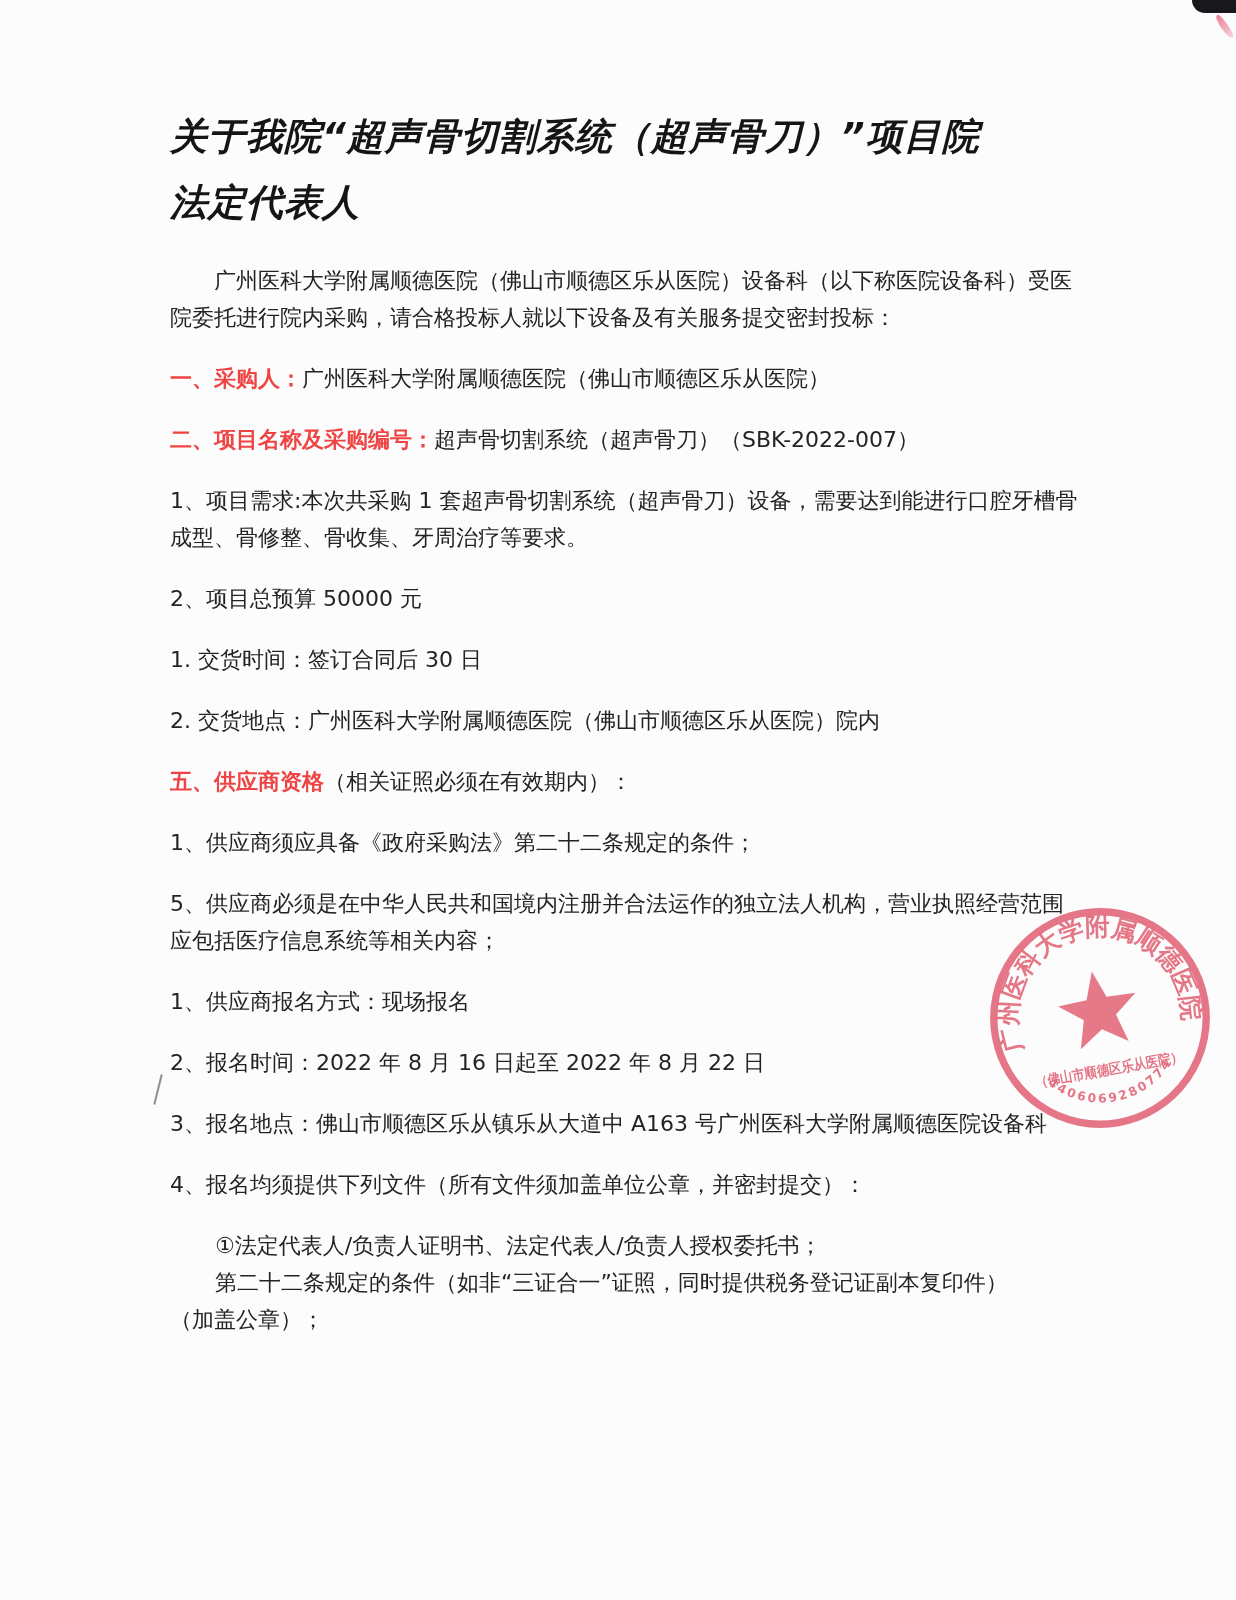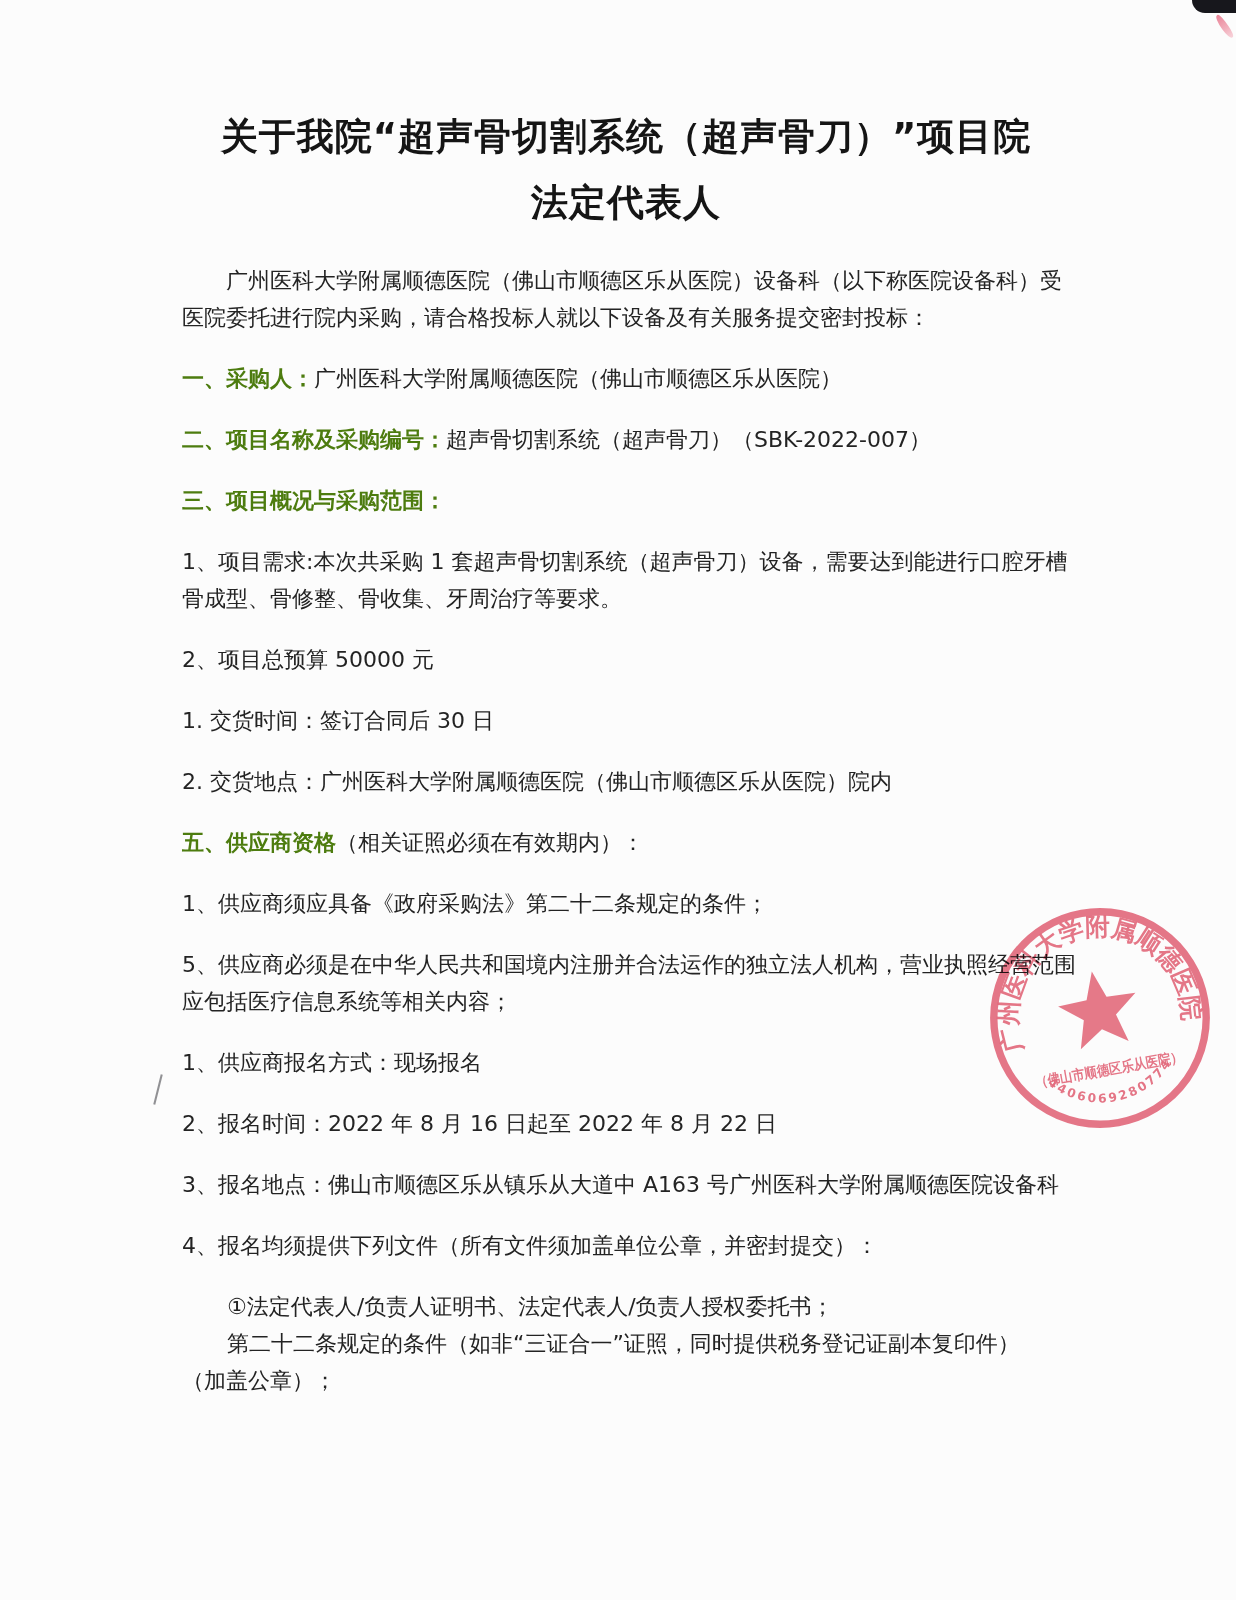--- a/index.html
+++ b/index.html
@@ -8,38 +8,38 @@
     background:#fcfcfc;
     font-family:"DejaVu Sans","Liberation Sans",sans-serif;
     color:#222;
     position:relative;
     overflow:hidden;
   }
   .page{
     position:absolute;left:170px;top:104px;width:912px;
   }
   .title{
-    text-align:center;
     font-size:37px;
     font-weight:700;
     line-height:66px;
     color:#151515;
     margin:0 0 26px 0;
     letter-spacing:1px;
+    font-style:italic;
   }
   .line{
     font-size:22px;
     line-height:37px;
-    margin:0 0 24px 12px;
+    margin:0 0 24px 0;
     color:#232323;
   }
   .indent{ text-indent:2em; }
   .sub{ padding-left:45px; margin-bottom:0; }
   .sub-wrap{ margin-bottom:0; }
-  b,.bold{ font-weight:700; color:#4d7c0f; }
+  b,.bold{ font-weight:700; color:#ef4444; }
   
   .seal{
     position:absolute;
     left:982px; top:900px;
     width:236px; height:236px;
     mix-blend-mode:multiply;
     opacity:0.88;
   }
   .seal svg{ width:100%; height:100%; }
   
@@ -74,21 +74,20 @@
     <div>关于我院“超声骨切割系统（超声骨刀）”项目院</div>
     <div>法定代表人</div>
   </div>
 
   <p class="line indent">广州医科大学附属顺德医院（佛山市顺德区乐从医院）设备科（以下称医院设备科）受医院委托进行院内采购，请合格投标人就以下设备及有关服务提交密封投标：</p>
 
   <p class="line"><b>一、采购人：</b><span>广州医科大学附属顺德医院（佛山市顺德区乐从医院）</span></p>
 
   <p class="line"><b>二、项目名称及采购编号：</b><span>超声骨切割系统（超声骨刀）（SBK-2022-007）</span></p>
 
-  <p class="line bold">三、项目概况与采购范围：</p>
 
   <p class="line">1、项目需求:本次共采购 1 套超声骨切割系统（超声骨刀）设备，需要达到能进行口腔牙槽骨成型、骨修整、骨收集、牙周治疗等要求。</p>
 
   <p class="line">2、项目总预算 50000 元</p>
 
 
   <p class="line">1. 交货时间：签订合同后 30 日</p>
 
   <p class="line">2. 交货地点：广州医科大学附属顺德医院（佛山市顺德区乐从医院）院内</p>
 

